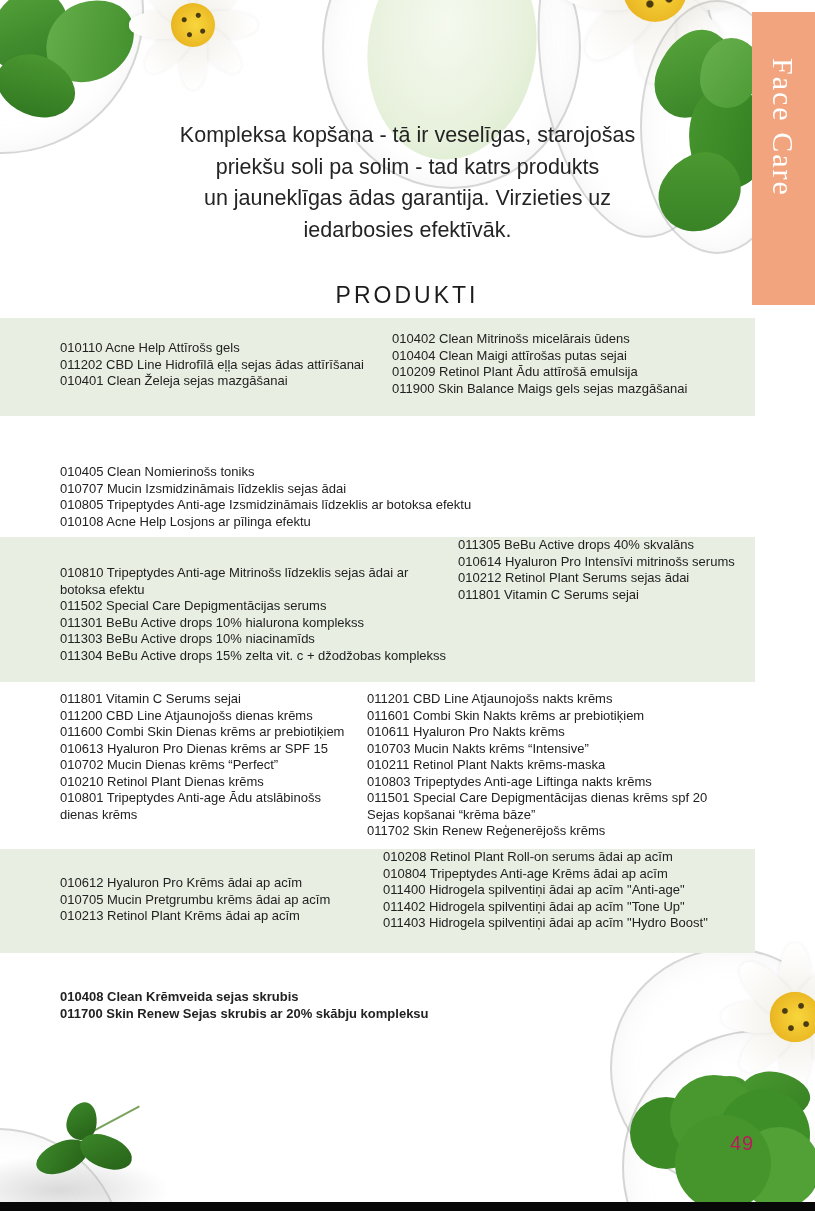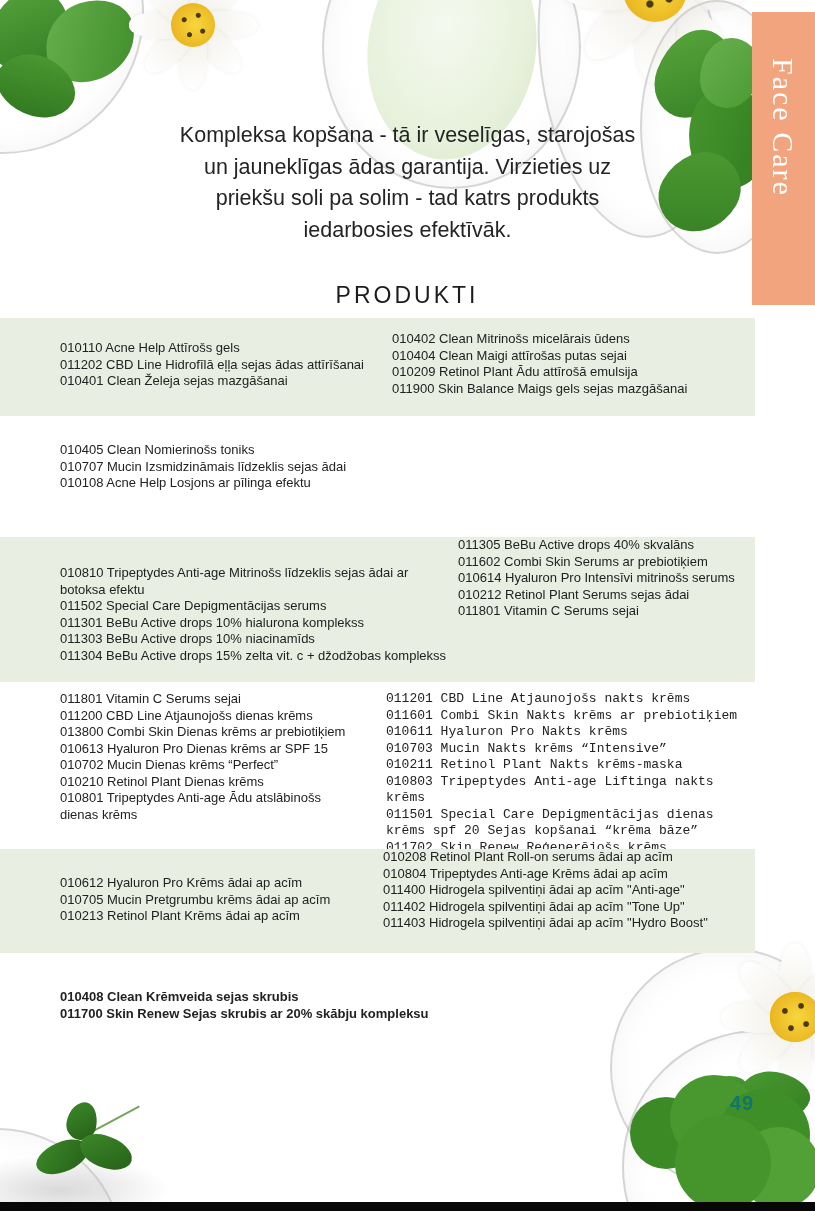--- a/index.html
+++ b/index.html
@@ -60,52 +60,52 @@
     font-family:"Liberation Serif",serif;font-size:30px;letter-spacing:2px;line-height:63px;}
   
   .intro{position:absolute;left:80px;top:120px;width:655px;text-align:center;z-index:3;
          font-size:21.5px;line-height:31.5px;color:#242424;}
   .heading{position:absolute;left:57px;top:282px;width:700px;margin:0;text-align:center;z-index:3;
            font-size:23px;font-weight:400;letter-spacing:3px;color:#1c1c1c;}
   
   .block{position:absolute;left:0;width:755px;z-index:2;}
   .green{background:var(--block_bg);}
   .g1{top:318px;height:98px;}
-  .g2{top:438px;height:74px;}
+  .g2{top:460px;height:74px;}
   .g3{top:517px;height:145px;margin-top:20px;}
   .g4{top:685px;height:156px;}
   .g5{top:849px;height:104px;}
   .g6{top:986px;height:56px;font-weight:bold;}
   .col{position:absolute;top:0;}
   .item{font-size:13px;line-height:16.5px;color:#222;}
   .c1a{left:60px;width:330px;padding-top:22px;}
   .c1b{left:392px;width:350px;padding-top:13px;}
   .c2a{left:60px;width:660px;padding-top:4px;}
   .c3a{left:60px;width:392px;padding-top:28px;}
   .c3b{left:458px;width:290px;}
   .c4a{left:60px;width:295px;padding-top:6px;}
-  .c4b{left:386px;width:372px;padding-top:6px;font-family:Liberation Mono, monospace;}
+  .c4b{left:367px;width:372px;padding-top:6px;}
   .c5a{left:60px;width:285px;padding-top:26px;}
   .c5b{left:383px;width:360px;padding-top:0;}
   .c6a{left:60px;width:660px;padding-top:3px;}
   
   .dish-br1{left:610px;top:948px;width:235px;height:235px;}
   .dish-br2{left:622px;top:1030px;width:270px;height:270px;border-color:rgba(170,170,170,.5);}
   .f-br{left:715px;top:937px;width:160px;height:160px;transform:scale(1.15);}
   .lf-br1{left:690px;top:1078px;width:60px;height:40px;background:linear-gradient(130deg,#58a63c,#3c8a26);transform:rotate(-20deg);}
   .lf-br2{left:740px;top:1072px;width:70px;height:46px;background:linear-gradient(130deg,#4a9a30,#357f22);transform:rotate(15deg);}
   .bigleaf{position:absolute;left:620px;top:1075px;width:195px;height:130px;}
   .blc{position:absolute;border-radius:50%;}
   .bl1{left:10px;top:22px;width:72px;height:72px;background:#3c8a26;}
   .bl2{left:50px;top:0px;width:88px;height:86px;background:#49982f;}
   .bl3{left:98px;top:14px;width:92px;height:92px;background:#3f8f28;}
   .bl4{left:118px;top:52px;width:82px;height:82px;background:#52a136;}
   .bl5{left:55px;top:40px;width:96px;height:96px;background:#46952c;}
-  .page-num{position:absolute;left:712px;top:1092px;width:60px;text-align:center;z-index:4;
-            color:#0f766e;font-size:20px;letter-spacing:1px;font-weight:bold;}
+  .page-num{position:absolute;left:712px;top:1132px;width:60px;text-align:center;z-index:4;
+            color:#be185d;font-size:20px;letter-spacing:1px;}
   .clover{position:absolute;left:35px;top:1100px;width:115px;height:85px;}
   .cl{position:absolute;background:linear-gradient(140deg,#3d8a2a,#255f17);}
   .cl1{left:32px;top:2px;width:30px;height:38px;border-radius:55% 45% 50% 50%/60% 60% 40% 40%;transform:rotate(10deg);}
   .cl2{left:0px;top:42px;width:54px;height:30px;border-radius:60% 40% 55% 45%/55% 45% 55% 45%;transform:rotate(-18deg);}
   .cl3{left:44px;top:36px;width:54px;height:32px;border-radius:40% 60% 45% 55%/45% 55% 45% 55%;transform:rotate(16deg);}
   .stem{position:absolute;left:46px;top:20px;width:62px;height:2px;background:#79a25c;transform:rotate(-28deg);}
   .dish-bl{left:-130px;top:1128px;width:250px;height:250px;}
   .shade-bl{position:absolute;left:-50px;top:1155px;width:220px;height:70px;
             background:radial-gradient(ellipse,rgba(120,120,120,.28),transparent 70%);}
   .bottom-bar{position:absolute;left:0;top:1202px;width:815px;height:9px;background:#070707;z-index:6;}
@@ -154,22 +154,22 @@
   <div class="lf lf-tr3"></div>
   <div class="lf lf-tr4"></div>
 
   <div class="tab">
     <span class="tab-text">Face Care</span>
   </div>
 
   <div class="intro">
 
   <div class="intro-line">Kompleksa kopšana - tā ir veselīgas, starojošas</div>
+      <div class="intro-line">priekšu soli pa solim - tad katrs produkts</div>
       <div class="intro-line">un jauneklīgas ādas garantija. Virzieties uz</div>
-      <div class="intro-line">priekšu soli pa solim - tad katrs produkts</div>
       <div class="intro-line">iedarbosies efektīvāk.</div>
     </div>
 
   <h1 class="heading">PRODUKTI</h1>
 
   <section class="block g1 green">
     <div class="col c1a">
 
     <div class="item">010110 Acne Help Attīrošs gels</div>
         <div class="item">011202 CBD Line Hidrofīlā eļļa sejas ādas attīrīšanai</div>
@@ -182,49 +182,49 @@
         <div class="item">010209 Retinol Plant Ādu attīrošā emulsija</div>
         <div class="item">011900 Skin Balance Maigs gels sejas mazgāšanai</div>
       </div>
   </section>
 
   <section class="block g2">
     <div class="col c2a">
 
     <div class="item">010405 Clean Nomierinošs toniks</div>
         <div class="item">010707 Mucin Izsmidzināmais līdzeklis sejas ādai</div>
+        <div class="item">010805 Tripeptydes Anti-age Izsmidzināmais līdzeklis ar botoksa efektu</div>
         <div class="item">010108 Acne Help Losjons ar pīlinga efektu</div>
       </div>
   </section>
 
   <section class="block g3 green">
     <div class="col c3a">
 
     <div class="item">010810 Tripeptydes Anti-age Mitrinošs līdzeklis sejas ādai ar botoksa efektu</div>
         <div class="item">011502 Special Care Depigmentācijas serums</div>
         <div class="item">011301 BeBu Active drops 10% hialurona komplekss</div>
         <div class="item">011303 BeBu Active drops 10% niacinamīds</div>
         <div class="item">011304 BeBu Active drops 15% zelta vit. c + džodžobas komplekss</div>
       </div>
     <div class="col c3b">
 
     <div class="item">011305 BeBu Active drops 40% skvalāns</div>
-        <div class="item">011602 Combi Skin Serums ar prebiotiķiem</div>
         <div class="item">010614 Hyaluron Pro Intensīvi mitrinošs serums</div>
         <div class="item">010212 Retinol Plant Serums sejas ādai</div>
         <div class="item">011801 Vitamin C Serums sejai</div>
       </div>
   </section>
 
   <section class="block g4">
     <div class="col c4a">
 
     <div class="item">011801 Vitamin C Serums sejai</div>
         <div class="item">011200 CBD Line Atjaunojošs dienas krēms</div>
-        <div class="item">013800 Combi Skin Dienas krēms ar prebiotiķiem</div>
+        <div class="item">011600 Combi Skin Dienas krēms ar prebiotiķiem</div>
         <div class="item">010613 Hyaluron Pro Dienas krēms ar SPF 15</div>
         <div class="item">010702 Mucin Dienas krēms “Perfect”</div>
         <div class="item">010210 Retinol Plant Dienas krēms</div>
         <div class="item">010801 Tripeptydes Anti-age Ādu atslābinošs dienas krēms</div>
       </div>
     <div class="col c4b">
 
     <div class="item">011201 CBD Line Atjaunojošs nakts krēms</div>
         <div class="item">011601 Combi Skin Nakts krēms ar prebiotiķiem</div>
         <div class="item">010611 Hyaluron Pro Nakts krēms</div>

